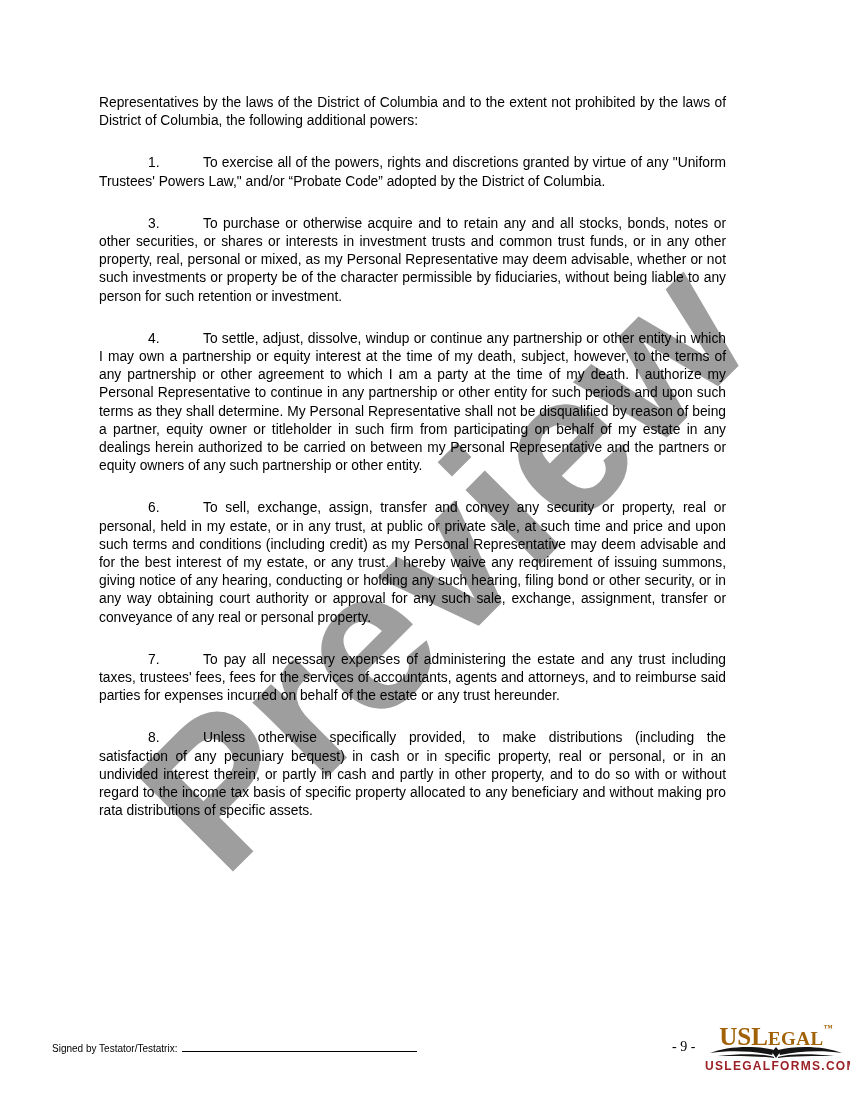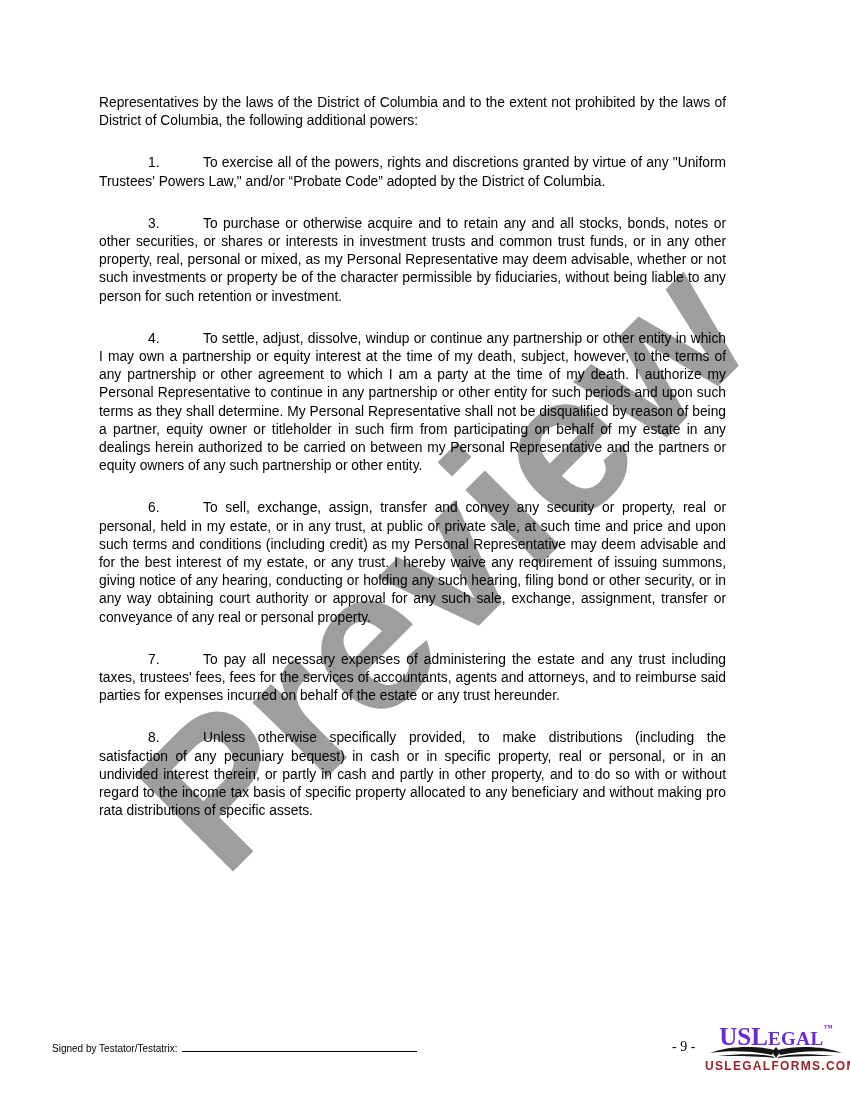--- a/index.html
+++ b/index.html
@@ -77,21 +77,21 @@
     position: absolute;
     left: 705px; top: 1024px;
     width: 142px;
     text-align: center;
     z-index: 1;
     line-height: 1;
   }
   .logo-word {
     font-family: "Liberation Serif", serif;
     font-weight: 700;
-    color: #6d28d9;
+    color: #a16207;
     white-space: nowrap;
   }
   .logo-us, .logo-l { font-size: 25px; }
   .logo-egal { font-size: 19px; letter-spacing: 0.5px; }
   .logo-tm { font-size: 9px; vertical-align: top; position: relative; top: 0px; }
   .logo-wings { margin-top: -3px; }
   .logo-wings svg { display: block; margin: 0 auto; }
   .logo-site {
     font-family: "Liberation Sans", sans-serif;
     font-size: 12px;

